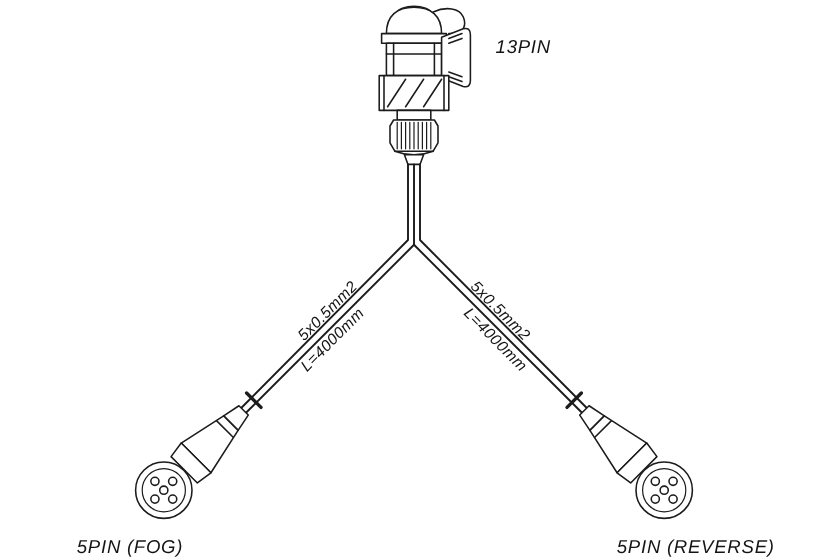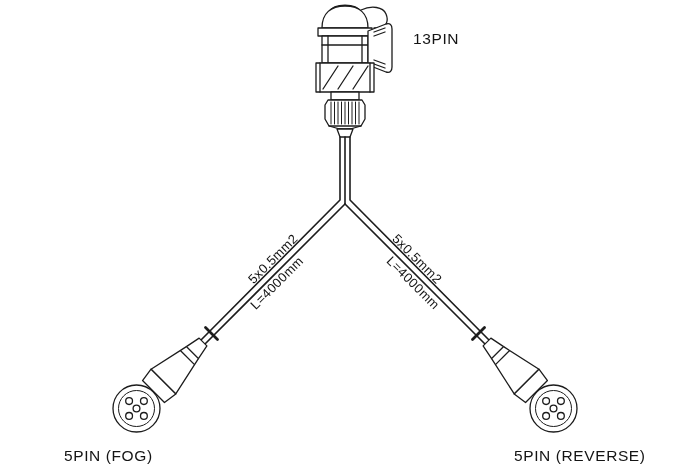--- a/index.html
+++ b/index.html
@@ -1,16 +1,16 @@
 <!DOCTYPE html>
 <html><head>
 <meta charset="utf-8">
 <style>
   html,body{margin:0;padding:0;background:#ffffff;}
-  .canvas{position:relative;width:700px;height:467px;background:#ffffff;overflow:hidden;}
+  .canvas{position:relative;width:700px;height:467px;background:#ffffff;overflow:hidden;font-style:italic;}
   svg{display:block;}
   .lbl{font-family:"Liberation Sans",sans-serif;font-size:15.5px;fill:#141414;letter-spacing:.6px;}
   .cbl{font-family:"Liberation Sans",sans-serif;font-size:13px;fill:#141414;letter-spacing:.4px;}
 </style>
 </head>
 <body>
 
 <div class="canvas">
 <svg width="700" height="467" viewBox="0 0 700 467">
 

